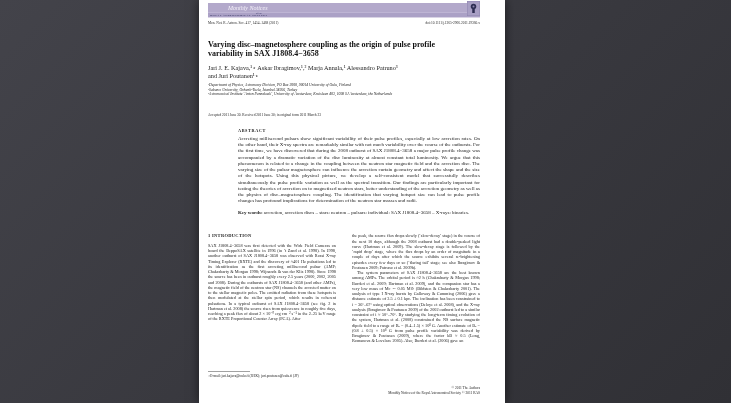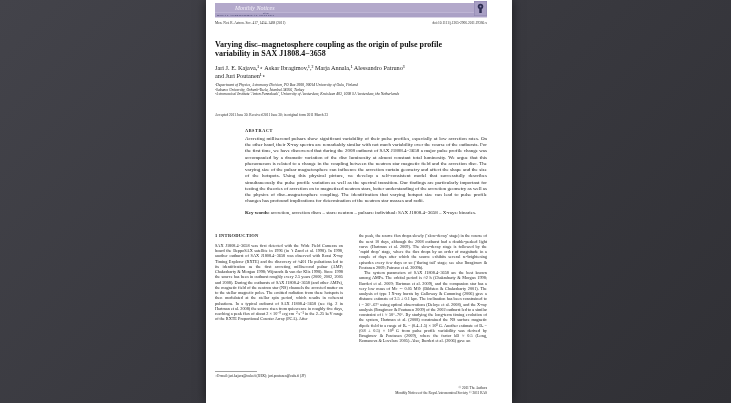--- a/index.html
+++ b/index.html
@@ -5,21 +5,21 @@
   * { margin: 0; padding: 0; box-sizing: border-box; }
   html, body { width: 731px; height: 403px; overflow: hidden; }
   body { font-family: "Liberation Serif", "DejaVu Serif", serif; }
 
   .viewport {
     position: relative; width: 731px; height: 403px;
     background: linear-gradient(135deg, #43434a 0%, #38383e 55%, #303035 100%);
   }
 
   .page {
-    position: absolute; left: 206px; top: 0; width: 306px; height: 403px;
+    position: absolute; left: 199px; top: 0; width: 306px; height: 403px;
     background: #ffffff; overflow: hidden;
     box-shadow: 0 0 10px rgba(0,0,0,0.55);
     padding-left: 40px;
   }
   
   .page-inner {
     position: absolute; left: 0; top: 0; width: 612px; height: 806px;
     transform: scale(0.5); transform-origin: 0 0;
     color: #1c1c1c; padding: 0 50px 0 18px;
   }

